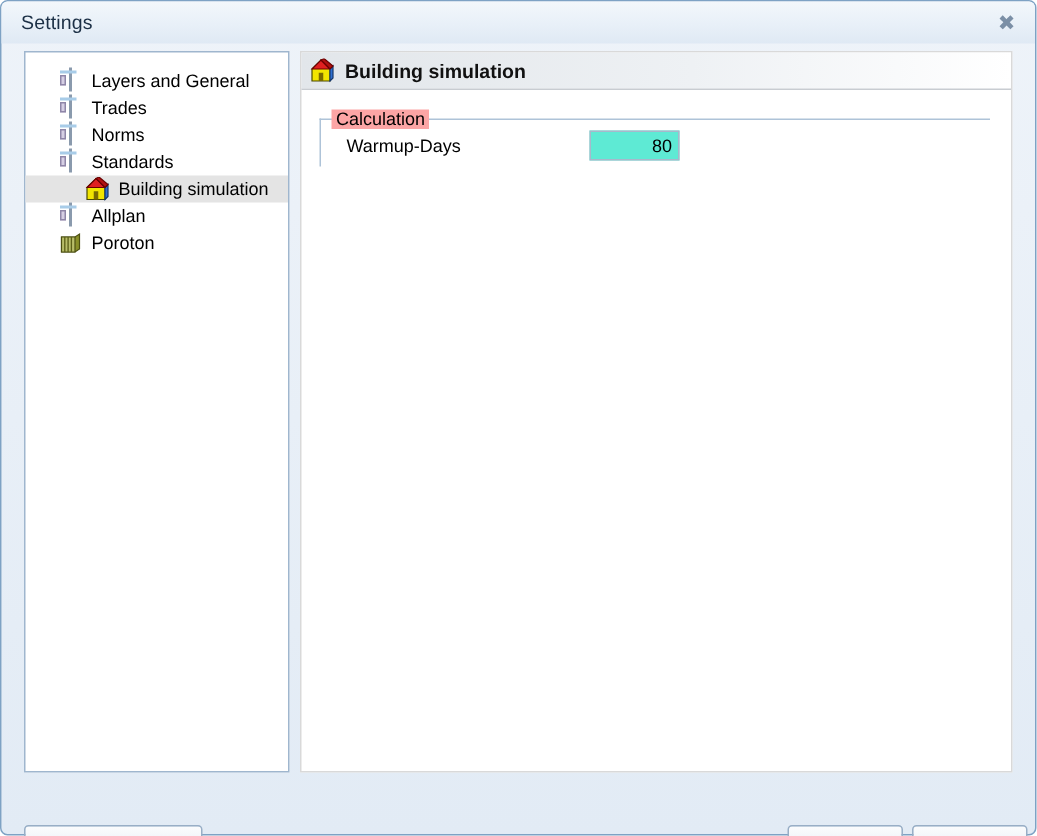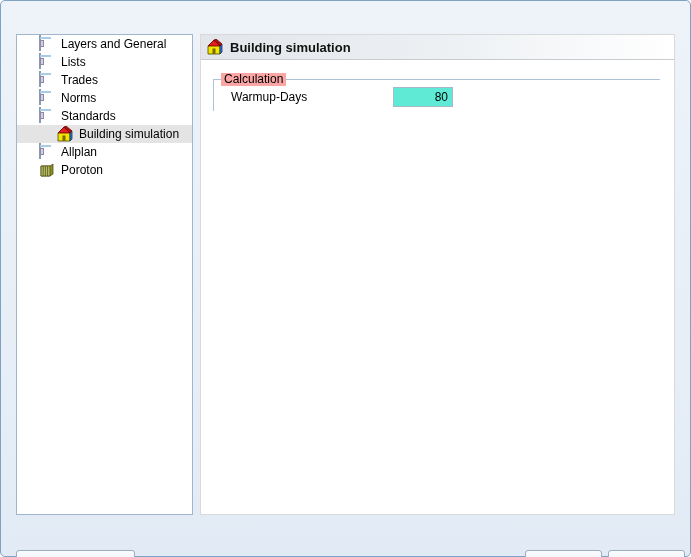--- a/index.html
+++ b/index.html
@@ -81,22 +81,23 @@
     left: 15px;
     top: 5px;
     width: 177px;
     height: 481px;
     box-sizing: border-box;
     background: #ffffff;
     border: 1px solid #9fb6ce;
   }
   .tree-list {
     position: absolute;
-    left: 0; top: 0;
+    left: 0; top: 10px;
     width: 175px;
+    text-align: center;
   }
   .tree-item {
     position: relative;
     height: 18px;
     display: flex;
     align-items: center;
     cursor: default;
     white-space: nowrap;
   }
   .tree-item.selected {
@@ -254,32 +255,32 @@
 
   #btn-open   { left: 15px;  top: 521px; width: 119px; }
   #btn-ok     { left: 524px; top: 521px; width: 77px;  }
   #btn-cancel { left: 607px; top: 521px; width: 77px;  }
 </style>
 </head>
 <body>
 
 <div class="window">
 
+  <div class="titlebar">
+    <div class="title-text">Settings</div>
+    <button class="close-btn">✖</button>
+  </div>
 
   <div class="dialog-body">
 
     <div class="tree-panel">
       <div class="tree-list" id="tree-list">
           <div class="tree-item level0">
             <span class="ti-icon"><span class="icon-page"></span></span>
             <span class="ti-label">Layers and General</span>
-          </div>
-          <div class="tree-item level0">
-            <span class="ti-icon"><span class="icon-page"></span></span>
-            <span class="ti-label">Lists</span>
           </div>
           <div class="tree-item level0">
             <span class="ti-icon"><span class="icon-page"></span></span>
             <span class="ti-label">Trades</span>
           </div>
           <div class="tree-item level0">
             <span class="ti-icon"><span class="icon-page"></span></span>
             <span class="ti-label">Norms</span>
           </div>
           <div class="tree-item level0">

